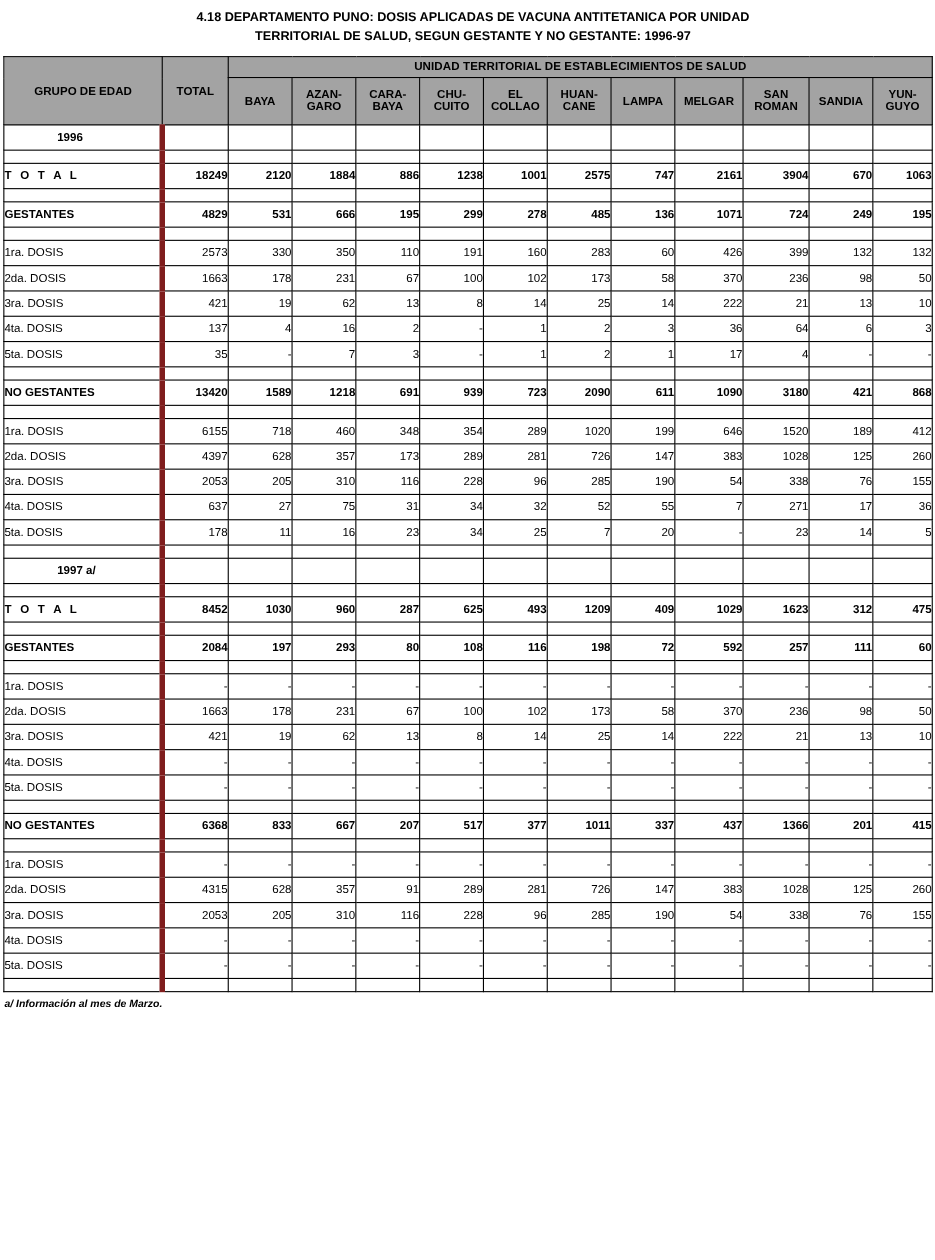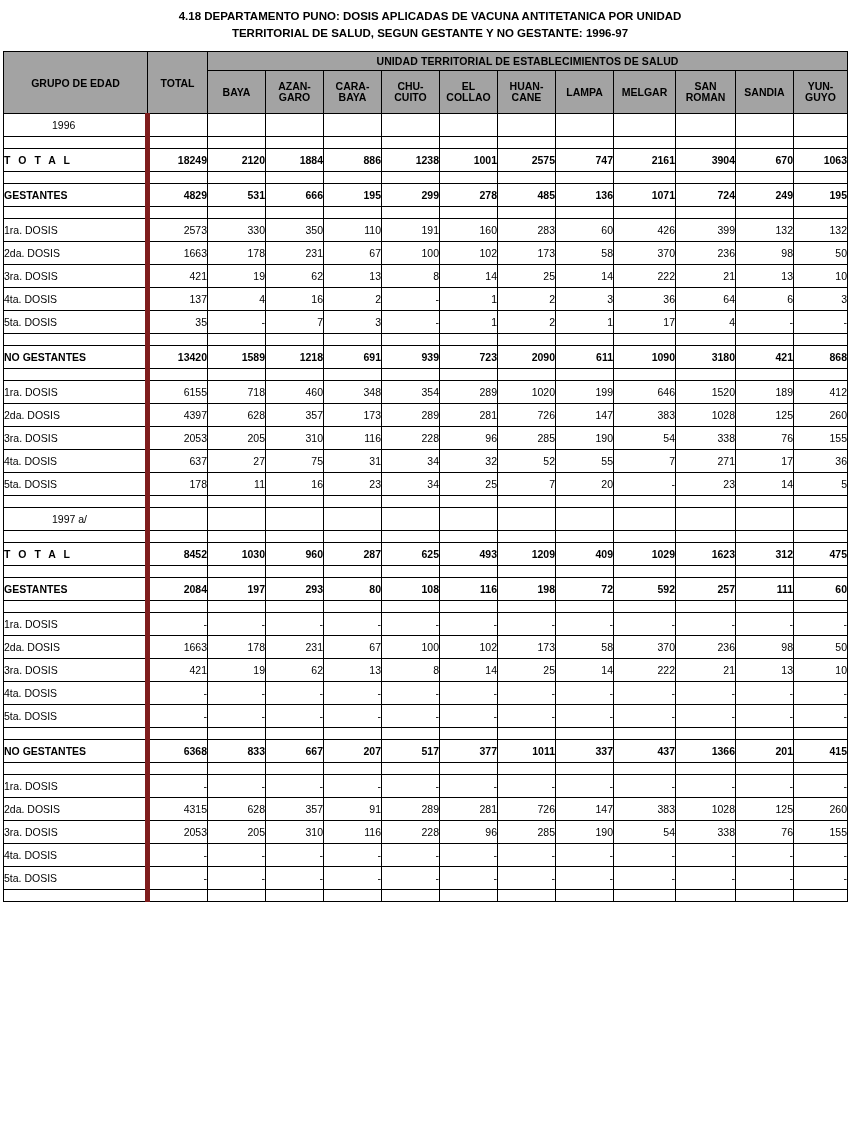--- a/index.html
+++ b/index.html
@@ -84,21 +84,21 @@
     padding-right: 9px;
     border-left: none;
     border-right: none;
     border-top: none;
     border-bottom: none;
     height: 22px;
   }
   td.num.last { border-right: 1px solid #000; }
   td.num.first { border-left: 5px solid #7f1d1d; margin-top: 24px; }
   tr.bold td { font-weight: bold; }
-  tr.year td.lbl { font-weight: normal; padding-left: 48px; }
+  tr.year td.lbl { font-weight: bold; padding-left: 48px; }
   tr.spacer td { height: 11px; }
   tr.rowline td { height: 22px; }
   .tspace { letter-spacing: 2.5px; }
 
   .footnotes {
     margin-left: 4px;
     margin-top: 4px;
     font-size: 9.5px;
     font-weight: bold;
     font-style: italic;
@@ -782,15 +782,16 @@
           <td class="num"></td>
           <td class="num"></td>
           <td class="num"></td>
           <td class="num"></td>
           <td class="num last"></td>
         </tr>
       </tbody>
   </table>
 
   <div class="footnotes">
+    <div>a/ Información al mes de Marzo.</div>
   </div>
 
 </div>
 
 </body></html>

